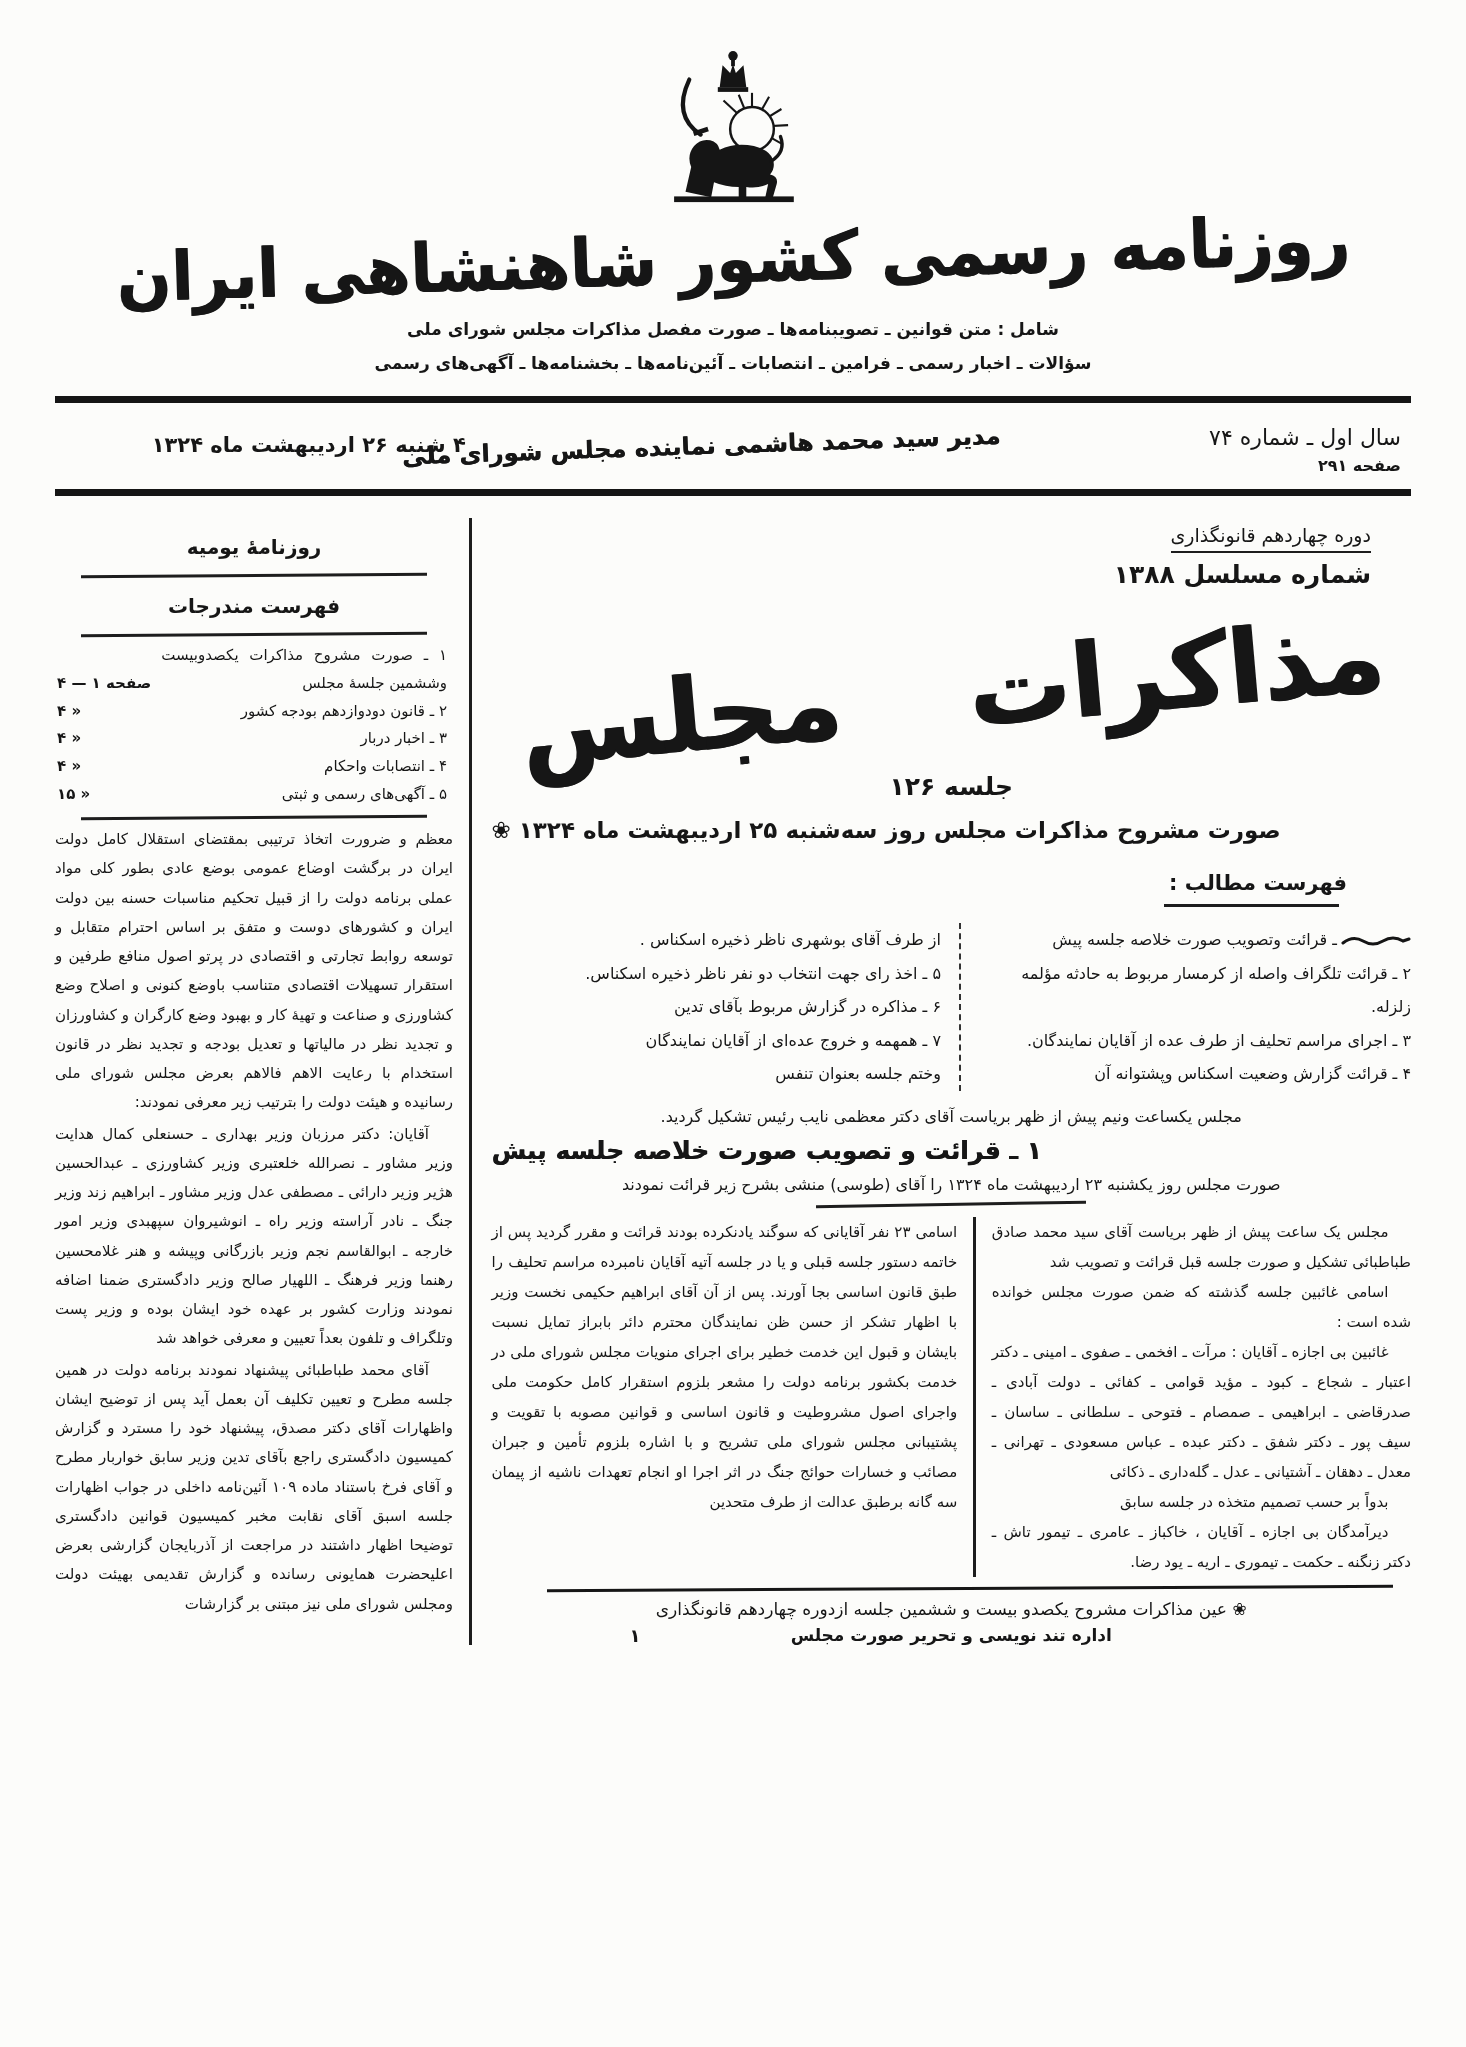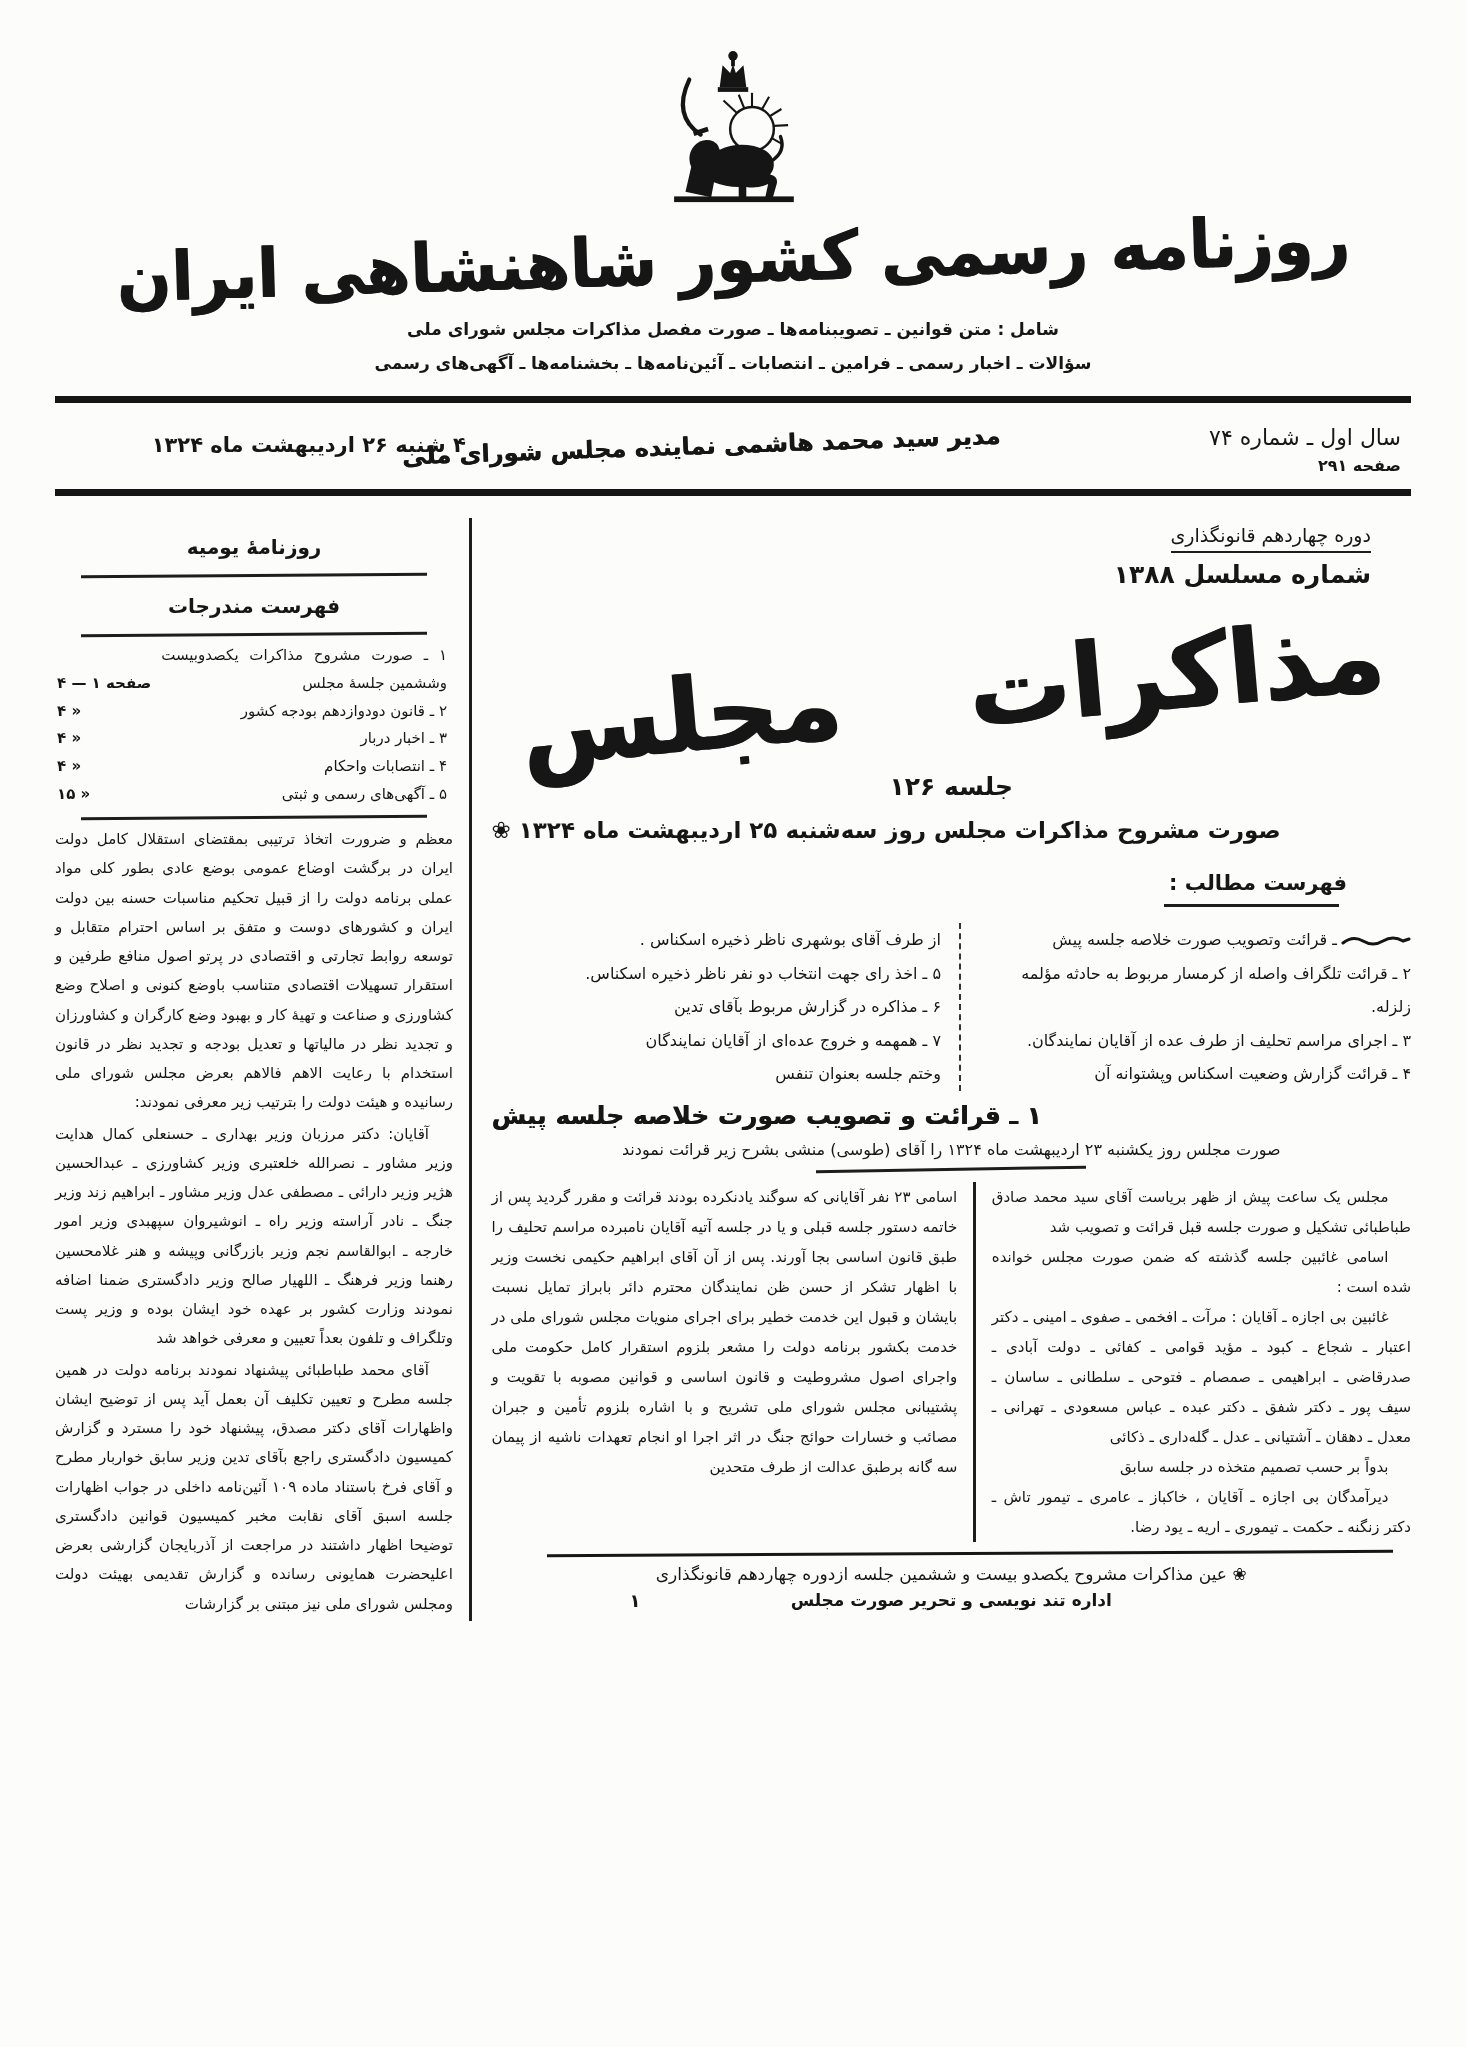--- a/index.html
+++ b/index.html
@@ -254,20 +254,21 @@
             <svg class="flourish-svg" width="70" height="12" viewBox="0 0 70 12" aria-hidden="true">
               <path d="M2 8 Q12 0 22 6 T42 6 T62 6 L68 4" fill="none" stroke="#151515" stroke-width="3" stroke-linecap="round"></path>
             </svg><span>ـ قرائت وتصویب صورت خلاصه جلسه پیش</span>
           </div>
           <div class="agenda-item">۲ ـ قرائت تلگراف واصله از کرمسار مربوط به حادثه مؤلمه زلزله.</div>
           <div class="agenda-item">۳ ـ اجرای مراسم تحلیف از طرف عده از آقایان نمایندگان.</div>
           <div class="agenda-item">۴ ـ قرائت گزارش وضعیت اسکناس وپشتوانه آن</div>
         </div>
       </div>
 
+      <div class="open-line">مجلس یکساعت ونیم پیش از ظهر بریاست آقای دکتر معظمی نایب رئیس تشکیل گردید.</div>
 
       <div class="section-title">۱ ـ قرائت و تصویب صورت خلاصه جلسه پیش</div>
       <div class="intro-line">صورت مجلس روز یکشنبه ۲۳ اردیبهشت ماه ۱۳۲۴ را آقای (طوسی) منشی بشرح زیر قرائت نمودند</div>
       <div class="intro-divider"></div>
 
       <div class="body-grid">
         <div class="body-cell">
           <p>اسامی ۲۳ نفر آقایانی که سوگند یادنکرده بودند قرائت و مقرر گردید پس از خاتمه دستور جلسه قبلی و یا در جلسه آتیه آقایان نامبرده مراسم تحلیف را طبق قانون اساسی بجا آورند. پس از آن آقای ابراهیم حکیمی نخست وزیر با اظهار تشکر از حسن ظن نمایندگان محترم دائر بابراز تمایل نسبت بایشان و قبول این خدمت خطیر برای اجرای منویات مجلس شورای ملی در خدمت بکشور برنامه دولت را مشعر بلزوم استقرار کامل حکومت ملی واجرای اصول مشروطیت و قانون اساسی و قوانین مصوبه با تقویت و پشتیبانی مجلس شورای ملی تشریح و با اشاره بلزوم تأمین و جبران مصائب و خسارات حوائج جنگ در اثر اجرا او انجام تعهدات ناشیه از پیمان سه گانه برطبق عدالت از طرف متحدین</p>
         </div>
         <div class="body-divider"></div>

